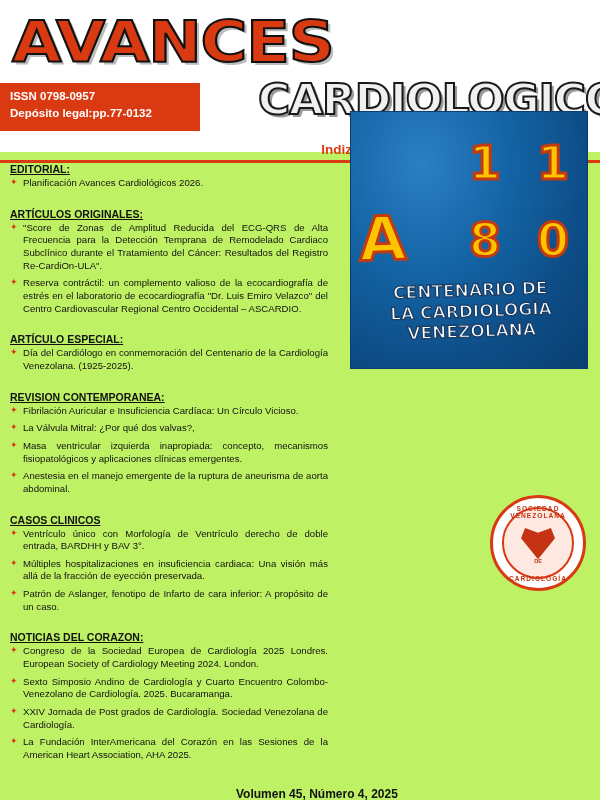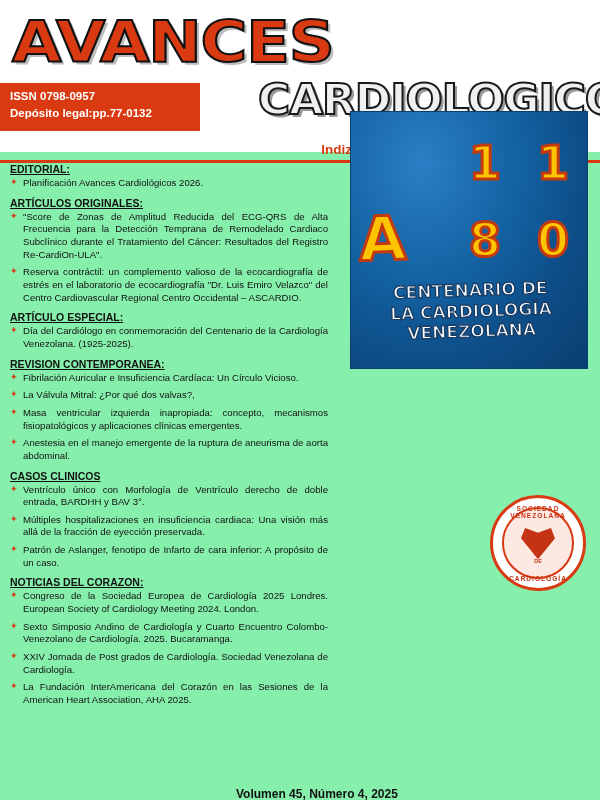--- a/index.html
+++ b/index.html
@@ -5,21 +5,21 @@
   * { box-sizing: border-box; }
   html, body { margin:0; padding:0; }
   body {
     width:600px; height:800px;
     background:#ffffff;
     font-family:"Liberation Sans", sans-serif;
     color:#000;
     position:relative;
     overflow:hidden;
   }
-  .page { position:relative; width:600px; height:800px; background:#86efac; }
+  .page { position:relative; width:600px; height:800px; background:#bef264; }
 
   
   .masthead { position:relative; width:600px; height:152px; background:#fff; }
 
   .avances {
     position:absolute; left:12px; top:14px;
     font-family:"DejaVu Sans", sans-serif;
     font-weight:bold;
     font-size:57px;
     letter-spacing:-1px;
@@ -84,21 +84,21 @@
     position:absolute; left:8px; top:0; width:320px;
   }
 
   .sec-title {
     font-size:10.5px;
     font-weight:bold;
     color:#111;
     text-decoration:underline;
     margin:0 0 2px 2px;
   }
-  .sec-title.spaced { margin-top:7px; }
+  .sec-title.spaced { margin-top:18px; }
 
   ul.items { list-style:none; margin:0 0 0 0; padding:0; }
   ul.items li {
     position:relative;
     font-size:9.6px;
     line-height:1.32;
     color:#111;
     padding-left:15px;
     margin-bottom:5px;
     text-align:justify;

